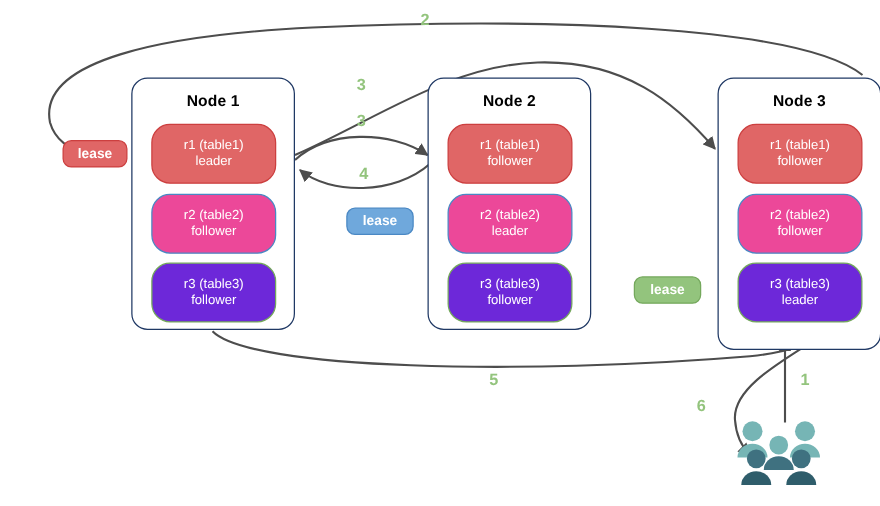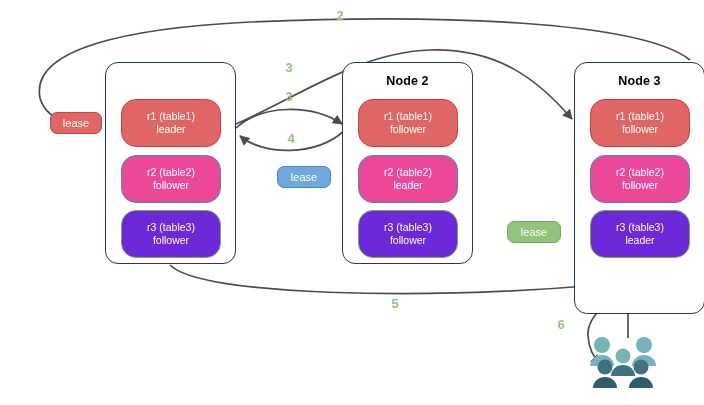--- a/index.html
+++ b/index.html
@@ -64,20 +64,21 @@
 
   .lease {
     position: absolute;
     box-sizing: border-box;
     border-radius: 7px;
     display: flex;
     align-items: center;
     justify-content: center;
     color: #ffffff;
     font-size: 11px;
+    font-weight: bold;
   }
   .lease-red   { background: #e06666; border: 1.4px solid #cc3f3f; }
   .lease-blue  { background: #6fa8dc; border: 1.4px solid #4a88c4; }
   .lease-green { background: #93c47d; border: 1.4px solid #74a85c; }
 
   .step-label {
     position: absolute;
     color: #93c47d;
     font-size: 13px;
     font-weight: bold;
@@ -131,20 +132,21 @@
     <span>lease</span>
   </div>
   <div class="lease lease-blue" style="left:277px; top:166px; width:54px; height:22px;">
     <span>lease</span>
   </div>
   <div class="lease lease-green" style="left:507px; top:221px; width:54px; height:22px;">
     <span>lease</span>
   </div>
 
   <div class="node-box" style="left:105px; top:62px; width:131px; height:202px;">
+    <div class="node-title">Node 1</div>
     <div class="replica rep-red" style="left:15px; top:36px; width:100px; height:48px;">
       <span class="ln">r1 (table1)</span>
       <span class="ln">leader</span>
     </div>
     <div class="replica rep-blue" style="left:15px; top:92px; width:100px; height:48px;">
       <span class="ln">r2 (table2)</span>
       <span class="ln">follower</span>
     </div>
     <div class="replica rep-green" style="left:15px; top:147px; width:100px; height:48px;">
       <span class="ln">r3 (table3)</span>
@@ -161,21 +163,21 @@
     <div class="replica rep-blue" style="left:15px; top:92px; width:100px; height:48px;">
       <span class="ln">r2 (table2)</span>
       <span class="ln">leader</span>
     </div>
     <div class="replica rep-green" style="left:15px; top:147px; width:100px; height:48px;">
       <span class="ln">r3 (table3)</span>
       <span class="ln">follower</span>
     </div>
   </div>
 
-  <div class="node-box" style="left:574px; top:62px; width:131px; height:252px;">
+  <div class="node-box" style="left:574px; top:62px; width:131px; height:218px;">
     <div class="node-title">Node 3</div>
     <div class="replica rep-red" style="left:15px; top:36px; width:100px; height:48px;">
       <span class="ln">r1 (table1)</span>
       <span class="ln">follower</span>
     </div>
     <div class="replica rep-blue" style="left:15px; top:92px; width:100px; height:48px;">
       <span class="ln">r2 (table2)</span>
       <span class="ln">follower</span>
     </div>
     <div class="replica rep-green" style="left:15px; top:147px; width:100px; height:48px;">

